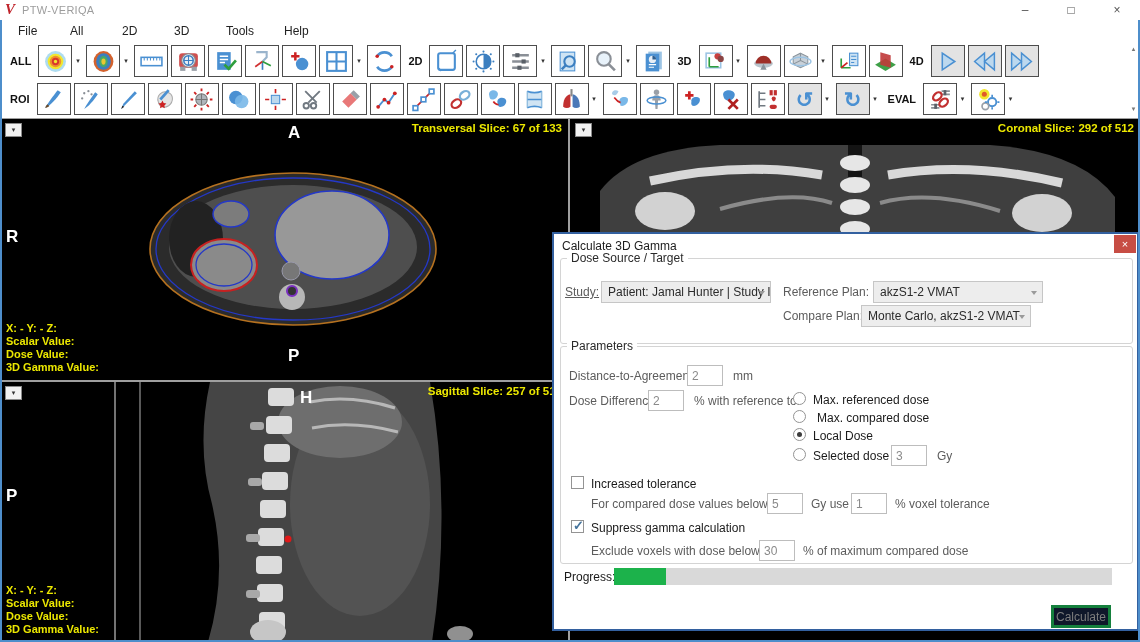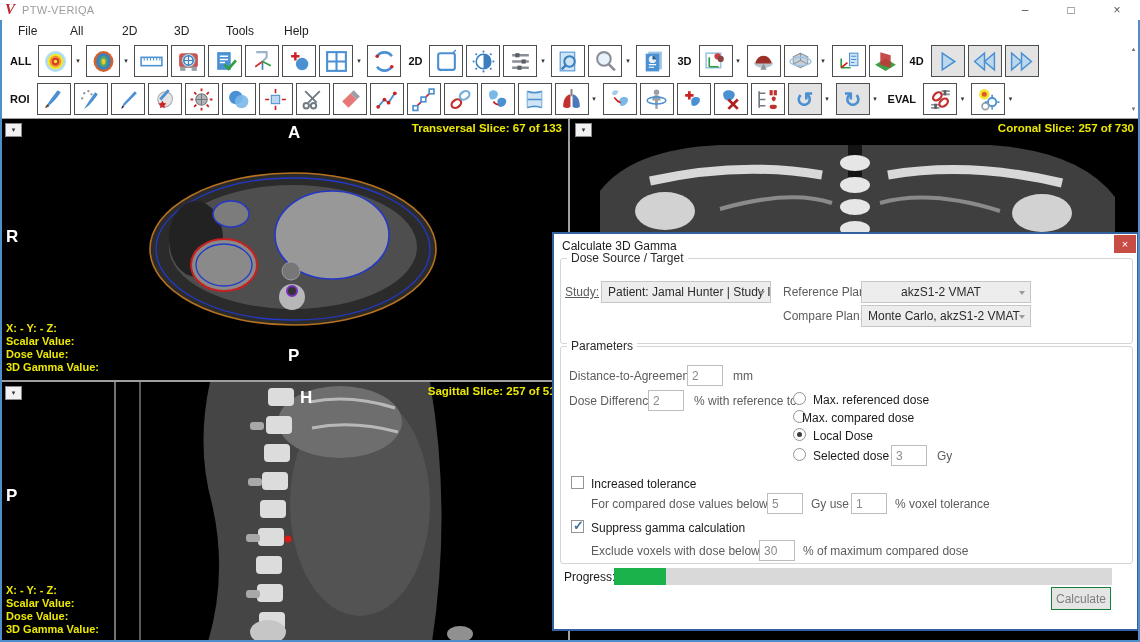--- a/index.html
+++ b/index.html
@@ -69,22 +69,22 @@
     box-sizing:border-box;}
   .cb.on::after{content:"\2713";position:absolute;left:1px;top:-3px;font-size:13px;
     font-weight:bold;color:#3d3d3d;}
   .cb.blue.on::after{color:#46749c;}
   .rb{position:absolute;width:13px;height:13px;border:1px solid #949494;border-radius:50%;
     background:#fff;box-sizing:border-box;}
   .rb.on::after{content:"";position:absolute;left:3px;top:3px;width:5px;height:5px;
     border-radius:50%;background:#3d3d3d;}
   .prog-track{position:absolute;left:60px;top:334px;width:498px;height:17px;background:#d9d9d9;}
   .prog-fill{height:100%;width:0;}
-  .calc-btn{position:absolute;left:497px;top:353px;width:60px;height:23px;background:#e5e5e5;
-    border:1px solid #15803d;box-sizing:border-box;display:flex;align-items:center;
+  .calc-btn{position:absolute;left:497px;top:371px;width:60px;height:23px;background:#0f172a;
+    border:3px solid #15803d;box-sizing:border-box;display:flex;align-items:center;
     justify-content:center;color:#7d7d7d;font-size:12px;}
 </style>
 </head>
 <body>
 
 <div class="window">
 
   <div class="titlebar">
     <span class="app-logo">V</span>
     <span class="app-title">PTW-VERIQA</span>
@@ -712,21 +712,21 @@
         <path d="M318 56 Q400 42 492 64" stroke="#d8d8d8" stroke-width="9" fill="none"></path>
         <ellipse cx="95" cy="92" rx="30" ry="19" fill="#d2d2d2"></ellipse>
         <ellipse cx="472" cy="94" rx="30" ry="19" fill="#d2d2d2"></ellipse>
         <ellipse cx="285" cy="44" rx="15" ry="8" fill="#e6e6e6"></ellipse>
         <ellipse cx="285" cy="66" rx="15" ry="8" fill="#e6e6e6"></ellipse>
         <ellipse cx="285" cy="88" rx="15" ry="8" fill="#e6e6e6"></ellipse>
         <ellipse cx="285" cy="110" rx="15" ry="8" fill="#e6e6e6"></ellipse>
         <path d="M150 90 Q220 70 262 84 M310 84 Q360 70 430 92" stroke="#8a8a8a" stroke-width="4" fill="none"></path>
       </svg>
       <span class="vp-menu">▾</span>
-      <span class="slice-label">Coronal Slice: 257 of 730</span>
+      <span class="slice-label">Coronal Slice: 292 of 512</span>
     </div>
 
     <div class="vp" id="vp-sagittal">
       <svg class="ct" width="568" height="260" viewBox="0 0 568 260">
         <line x1="115" y1="0" x2="115" y2="260" stroke="#9a9a9a" stroke-width="1.5"></line>
         <line x1="140" y1="0" x2="140" y2="260" stroke="#777" stroke-width="1.5"></line>
         <path d="M210 0 Q196 64 212 122 Q228 192 208 260 L432 260 Q452 128 430 0 Z" fill="#454545"></path>
         <ellipse cx="360" cy="122" rx="70" ry="112" fill="#535353"></ellipse>
         <ellipse cx="340" cy="40" rx="62" ry="36" fill="#6e6e6e"></ellipse>
         <path d="M310 20 Q350 12 395 26 M312 46 Q352 38 398 50" stroke="#b8b8b8" stroke-width="3" fill="none"></path>
@@ -770,21 +770,21 @@
     <span class="dlg-title">Calculate 3D Gamma</span>
     <span class="dlg-close">×</span>
 
     <div class="grp" style="left:6px;top:24px;width:571px;height:84px;">
       <span class="grp-label">Dose Source / Target</span>
       <span class="flbl" style="left:4px;top:26px;text-decoration:underline;">Study:</span>
       <div class="dsel" style="left:40px;top:22px;width:170px;">
         <span>Patient: Jamal Hunter | Study ID:</span>
       </div>
       <span class="flbl" style="left:222px;top:26px;">Reference Plan:</span>
-      <div class="dsel" style="left:300px;top:22px;width:170px;justify-content:center;">
+      <div class="dsel" style="left:312px;top:22px;width:170px;">
         <span>akzS1-2 VMAT</span>
       </div>
       <span class="flbl" style="left:222px;top:50px;">Compare Plan:</span>
       <div class="dsel" style="left:300px;top:46px;width:170px;">
         <span>Monte Carlo, akzS1-2 VMAT</span>
       </div>
     </div>
 
 
     <div class="grp" style="left:6px;top:112px;width:571px;height:216px;">
@@ -794,21 +794,21 @@
       <input class="inp" style="left: 126px; top: 18px;" value="2">
       <span class="flbl" style="left:172px;top:22px;">mm</span>
 
       <span class="flbl" style="left:8px;top:47px;">Dose Difference:</span>
       <input class="inp" style="left: 87px; top: 43px;" value="2">
       <span class="flbl" style="left:133px;top:47px;">% with reference to:</span>
 
       <span class="rb" style="left:232px;top:45px;"></span>
       <span class="dlbl" style="left:252px;top:46px;">Max. referenced dose</span>
       <span class="rb" style="left:232px;top:63px;"></span>
-      <span class="dlbl" style="left:241px;top:64px;">Max. compared dose</span>
+      <span class="dlbl" style="left:256px;top:64px;">Max. compared dose</span>
       <span class="rb on" style="left:232px;top:81px;"></span>
       <span class="dlbl" style="left:252px;top:82px;">Local Dose</span>
       <span class="rb" style="left:232px;top:101px;"></span>
       <span class="dlbl" style="left:252px;top:102px;">Selected dose</span>
       <input class="inp" style="left: 330px; top: 98px;" value="3">
       <span class="flbl" style="left:376px;top:102px;">Gy</span>
 
       <span class="cb" style="left:10px;top:129px;"></span>
       <span class="dlbl" style="left:30px;top:130px;">Increased tolerance</span>
       <span class="flbl" style="left:30px;top:150px;">For compared dose values below</span>

